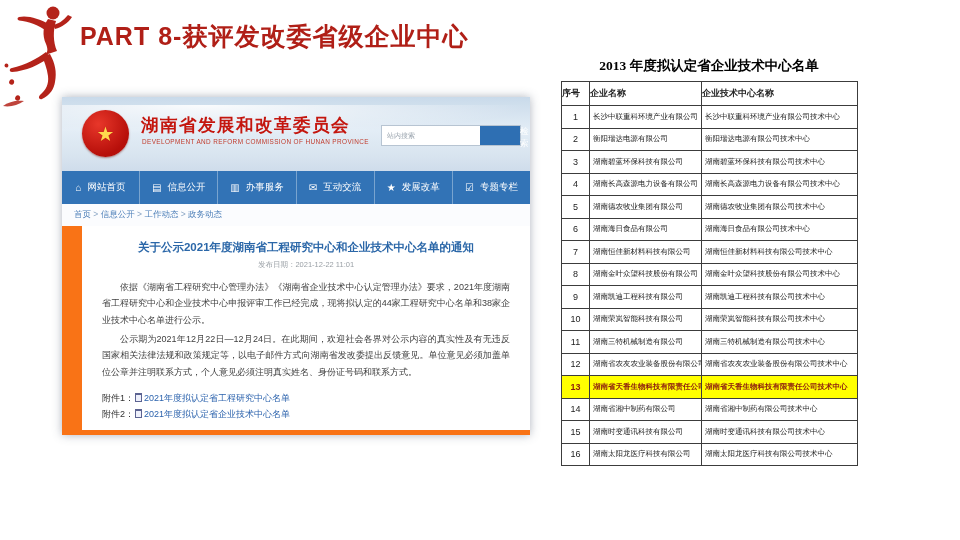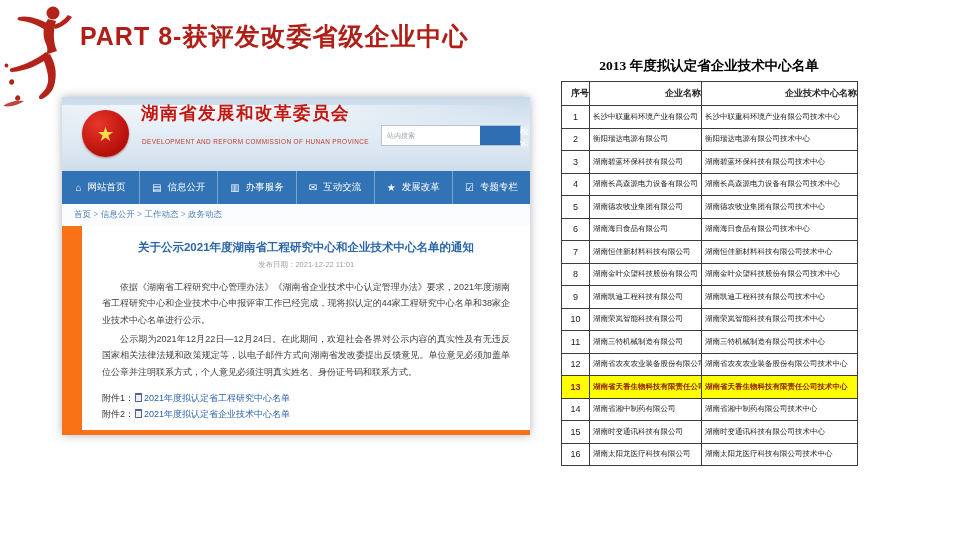--- a/index.html
+++ b/index.html
@@ -17,21 +17,21 @@
              background:#fff; box-shadow:0 0 9px rgba(80,90,110,.45); font-size:0; }
   .site-header { position:relative; height:74px;
                  background:linear-gradient(180deg,#c9daea 0%,#e3edf6 45%,#d8e4ef 80%,#cfdceb 100%); overflow:hidden; }
   .site-header::after { content:""; position:absolute; left:0; right:0; top:8px; height:30px;
                  background:radial-gradient(ellipse at 30% 0%,rgba(255,255,255,.9),rgba(255,255,255,0) 70%); }
   .emblem { position:absolute; left:20px; top:13px; width:47px; height:47px; border-radius:50%;
             background:radial-gradient(circle at 35% 30%,#e8372a,#b60f0a 70%);
             display:flex; align-items:center; justify-content:center; z-index:2;
             box-shadow:0 1px 2px rgba(120,30,20,.5); }
   .emblem .star { color:#ffd94d; font-size:20px; line-height:1; text-shadow:0 0 1px #a00; }
-  .site-name { position:absolute; left:79px; top:4px; font-size:17.5px; font-weight:bold;
+  .site-name { position:absolute; left:79px; top:16px; font-size:17.5px; font-weight:bold;
                color:#c4160e; letter-spacing:1.5px; z-index:2; white-space:nowrap; }
   .site-name-en { position:absolute; left:80px; top:41px; font-size:6.4px; color:#c03a2b;
                   letter-spacing:.4px; z-index:2; white-space:nowrap; }
   .search-box { position:absolute; right:9px; top:28px; width:140px; height:21px; display:flex;
                 background:#fff; border:1px solid #b7c4d2; z-index:2; }
   .search-label { font-size:7px; color:#9aa4ae; align-self:center; padding:0 5px; white-space:nowrap; }
   .search-input { flex:1; border:none; outline:none; min-width:0; background:#fff; font-size:8px; }
   .search-btn { width:36px; background:#2e6fb3; color:#fff; font-size:8.5px; border:none;
                 letter-spacing:2px; cursor:pointer;padding-left:40px; }
 
@@ -64,21 +64,21 @@
 
   
   .tbl-title { position:absolute; left:560px; top:57px; width:298px; text-align:center;
                font-size:13.5px; font-weight:bold; color:#000; font-family:"Liberation Serif","DejaVu Serif",serif; }
   .award-table { position:absolute; left:561px; top:81px; width:296px; border-collapse:collapse;
                  background:#fff; table-layout:fixed; }
   .award-table col.c-no  { width:28px; }
   .award-table col.c-co  { width:112px; }
   .award-table col.c-tc  { width:156px; }
   .award-table th { border:1px solid #3c3c3c; font-size:9px; font-weight:bold; color:#222;
-                    height:24px; text-align:right; background:#fff; }
+                    height:24px; text-align:left; background:#fff; }
   .award-table td { border:1px solid #3c3c3c; font-size:7.5px; color:#222; height:22.5px;
                     white-space:nowrap; overflow:hidden; padding:0 6px 0 3px; }
   .award-table td.no { text-align:center; font-size:9px; padding:0; }
   .award-table tr.hl td { background:#ffff00; color:#8b1a10; font-weight:bold; }
 </style>
 </head>
 <body>
 
 <svg class="brush-figure" viewBox="0 0 80 115">
   <g fill="#b4231a" stroke="none">

